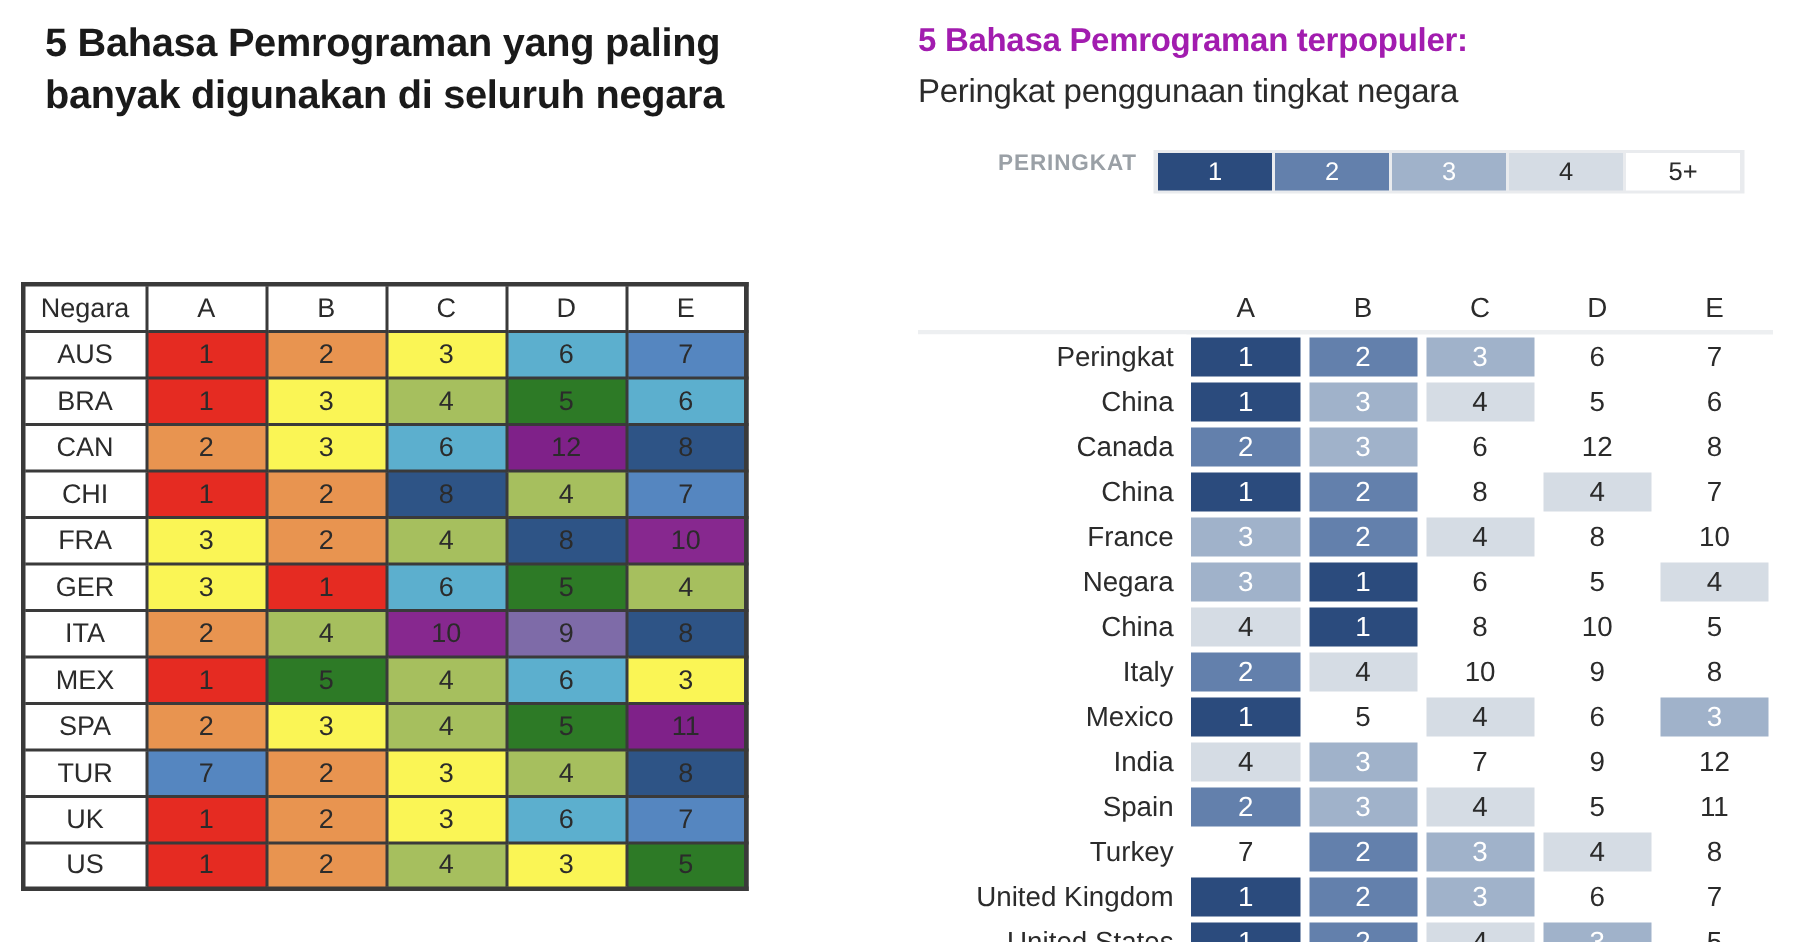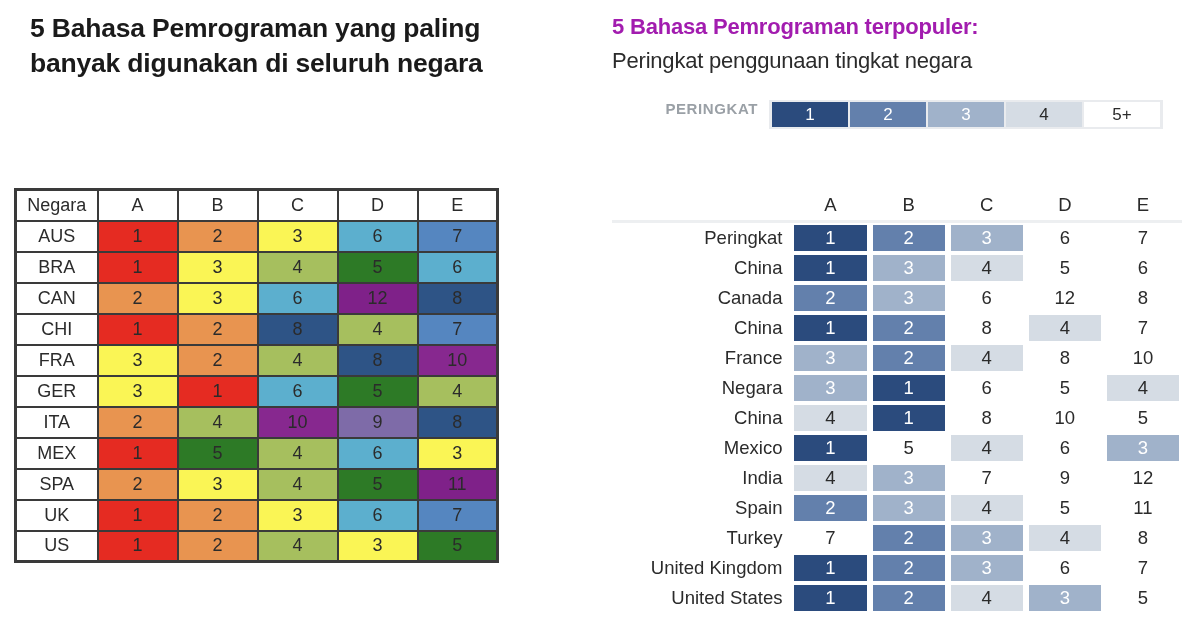--- a/index.html
+++ b/index.html
@@ -229,20 +229,28 @@
           </tr>
           <tr>
             <td class="rt-country">SPA</td>
             <td class="rt-val" style="background: rgb(232, 148, 80);">2</td>
             <td class="rt-val" style="background: rgb(250, 245, 85);">3</td>
             <td class="rt-val" style="background: rgb(166, 191, 94);">4</td>
             <td class="rt-val" style="background: rgb(45, 122, 38);">5</td>
             <td class="rt-val" style="background: rgb(127, 33, 137);">11</td>
           </tr>
           <tr>
+            <td class="rt-country">TUR</td>
+            <td class="rt-val" style="background: rgb(85, 134, 192);">7</td>
+            <td class="rt-val" style="background: rgb(232, 148, 80);">2</td>
+            <td class="rt-val" style="background: rgb(250, 245, 85);">3</td>
+            <td class="rt-val" style="background: rgb(166, 191, 94);">4</td>
+            <td class="rt-val" style="background: rgb(46, 84, 134);">8</td>
+          </tr>
+          <tr>
             <td class="rt-country">UK</td>
             <td class="rt-val" style="background: rgb(229, 43, 34);">1</td>
             <td class="rt-val" style="background: rgb(232, 148, 80);">2</td>
             <td class="rt-val" style="background: rgb(250, 245, 85);">3</td>
             <td class="rt-val" style="background: rgb(92, 175, 206);">6</td>
             <td class="rt-val" style="background: rgb(85, 134, 192);">7</td>
           </tr>
           <tr>
             <td class="rt-country">US</td>
             <td class="rt-val" style="background: rgb(229, 43, 34);">1</td>
@@ -406,20 +414,38 @@
               <div class="bt-cell-inner" style="background: rgb(255, 255, 255); color: rgb(43, 43, 43);">8</div>
             </td>
             <td class="bt-val">
               <div class="bt-cell-inner" style="background: rgb(255, 255, 255); color: rgb(43, 43, 43);">10</div>
             </td>
             <td class="bt-val">
               <div class="bt-cell-inner" style="background: rgb(255, 255, 255); color: rgb(43, 43, 43);">5</div>
             </td>
           </tr>
           <tr>
+            <td class="bt-country">Italy</td>
+            <td class="bt-val">
+              <div class="bt-cell-inner" style="background: rgb(99, 128, 172); color: rgb(255, 255, 255);">2</div>
+            </td>
+            <td class="bt-val">
+              <div class="bt-cell-inner" style="background: rgb(213, 220, 228); color: rgb(43, 43, 43);">4</div>
+            </td>
+            <td class="bt-val">
+              <div class="bt-cell-inner" style="background: rgb(255, 255, 255); color: rgb(43, 43, 43);">10</div>
+            </td>
+            <td class="bt-val">
+              <div class="bt-cell-inner" style="background: rgb(255, 255, 255); color: rgb(43, 43, 43);">9</div>
+            </td>
+            <td class="bt-val">
+              <div class="bt-cell-inner" style="background: rgb(255, 255, 255); color: rgb(43, 43, 43);">8</div>
+            </td>
+          </tr>
+          <tr>
             <td class="bt-country">Mexico</td>
             <td class="bt-val">
               <div class="bt-cell-inner" style="background: rgb(43, 75, 125); color: rgb(255, 255, 255);">1</div>
             </td>
             <td class="bt-val">
               <div class="bt-cell-inner" style="background: rgb(255, 255, 255); color: rgb(43, 43, 43);">5</div>
             </td>
             <td class="bt-val">
               <div class="bt-cell-inner" style="background: rgb(213, 220, 228); color: rgb(43, 43, 43);">4</div>
             </td>

